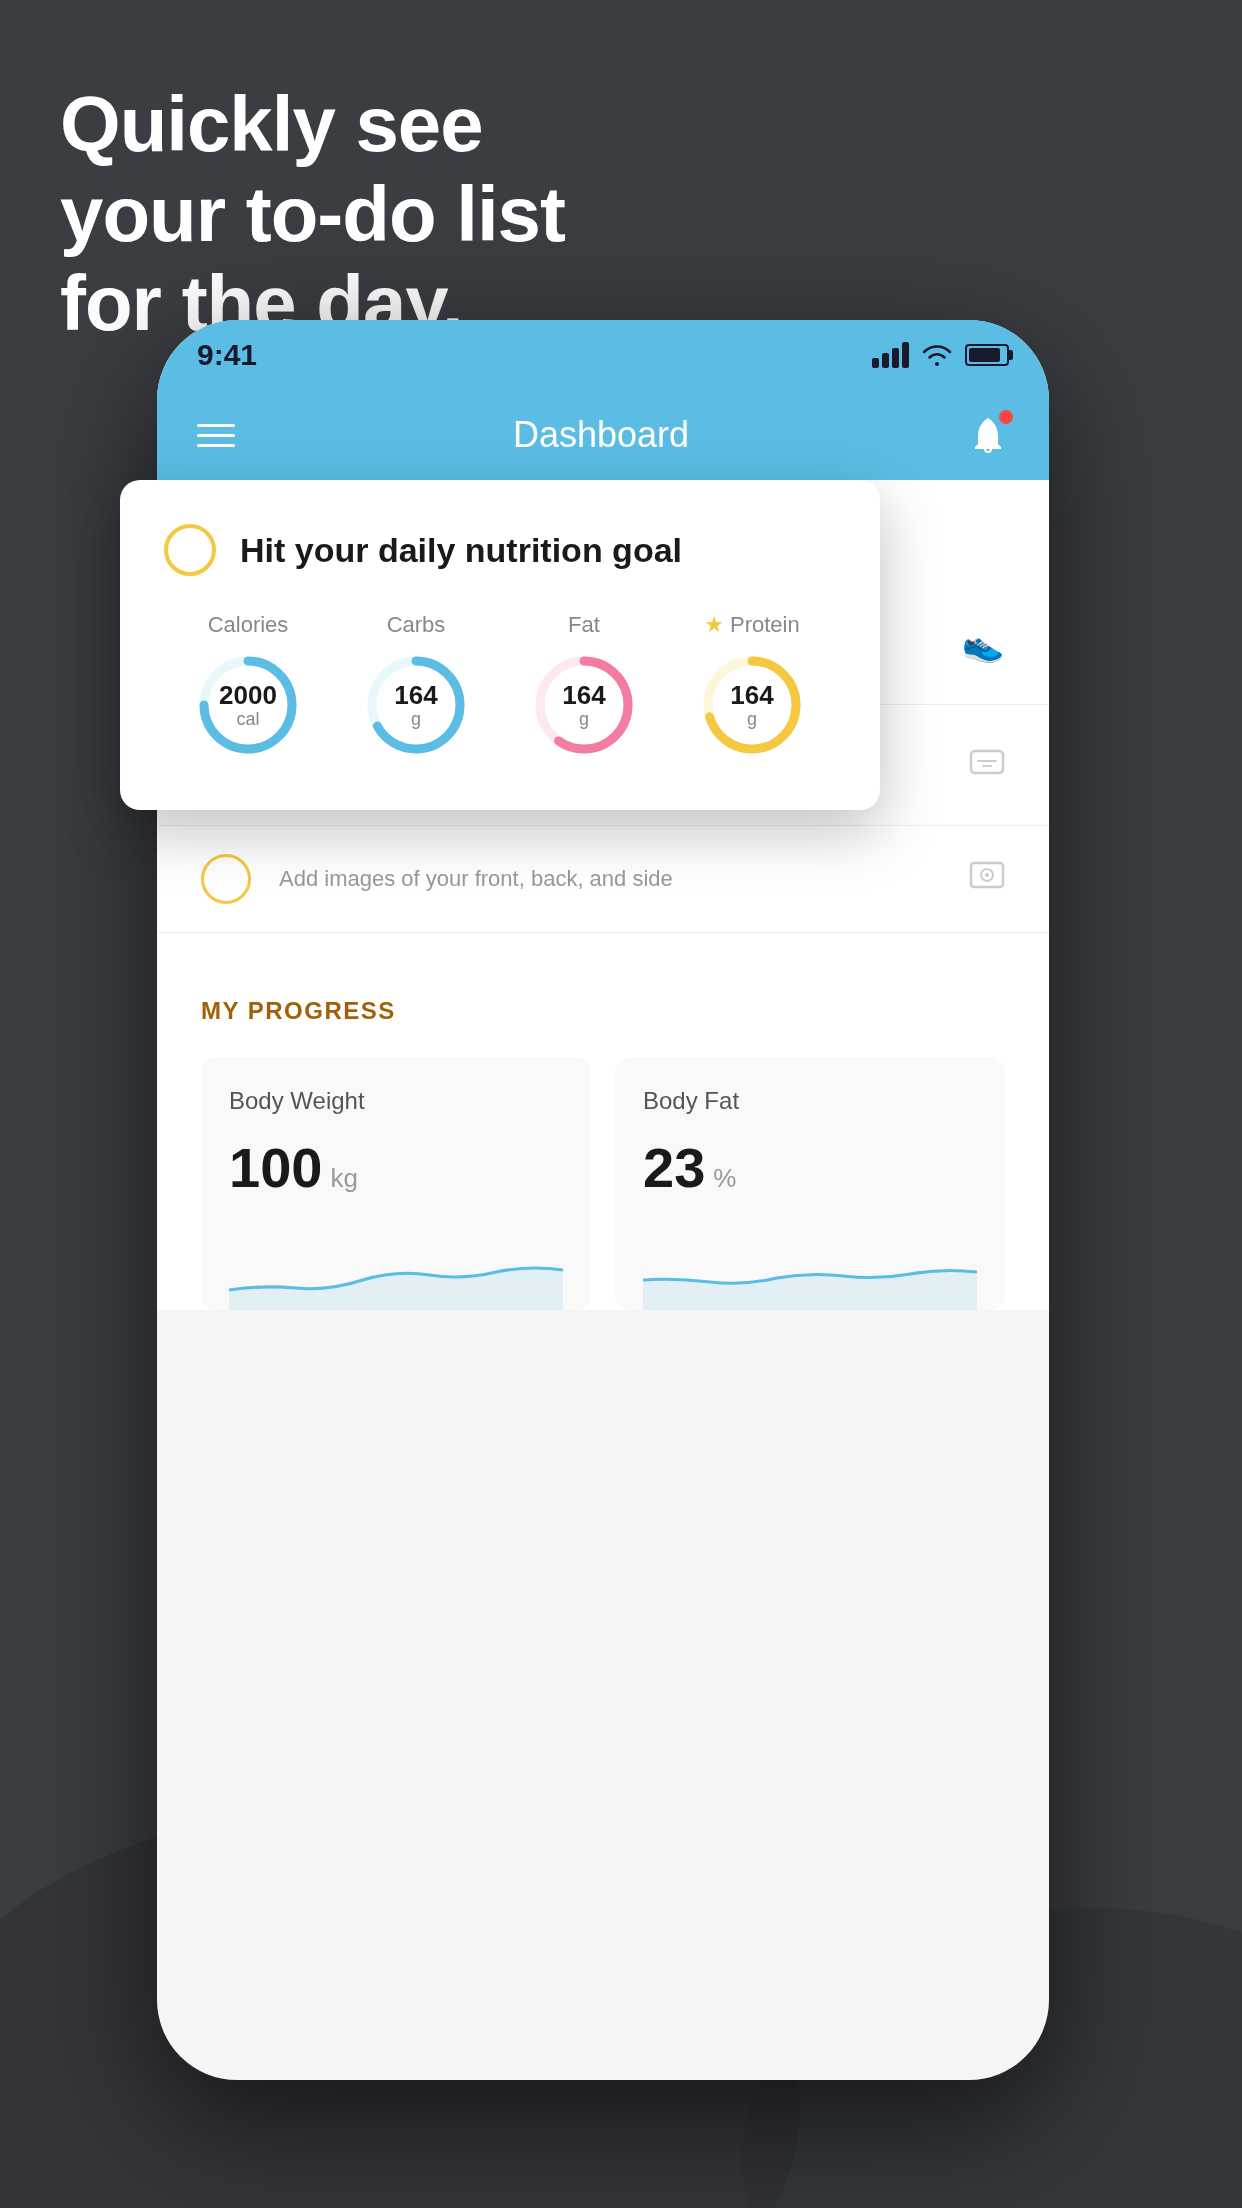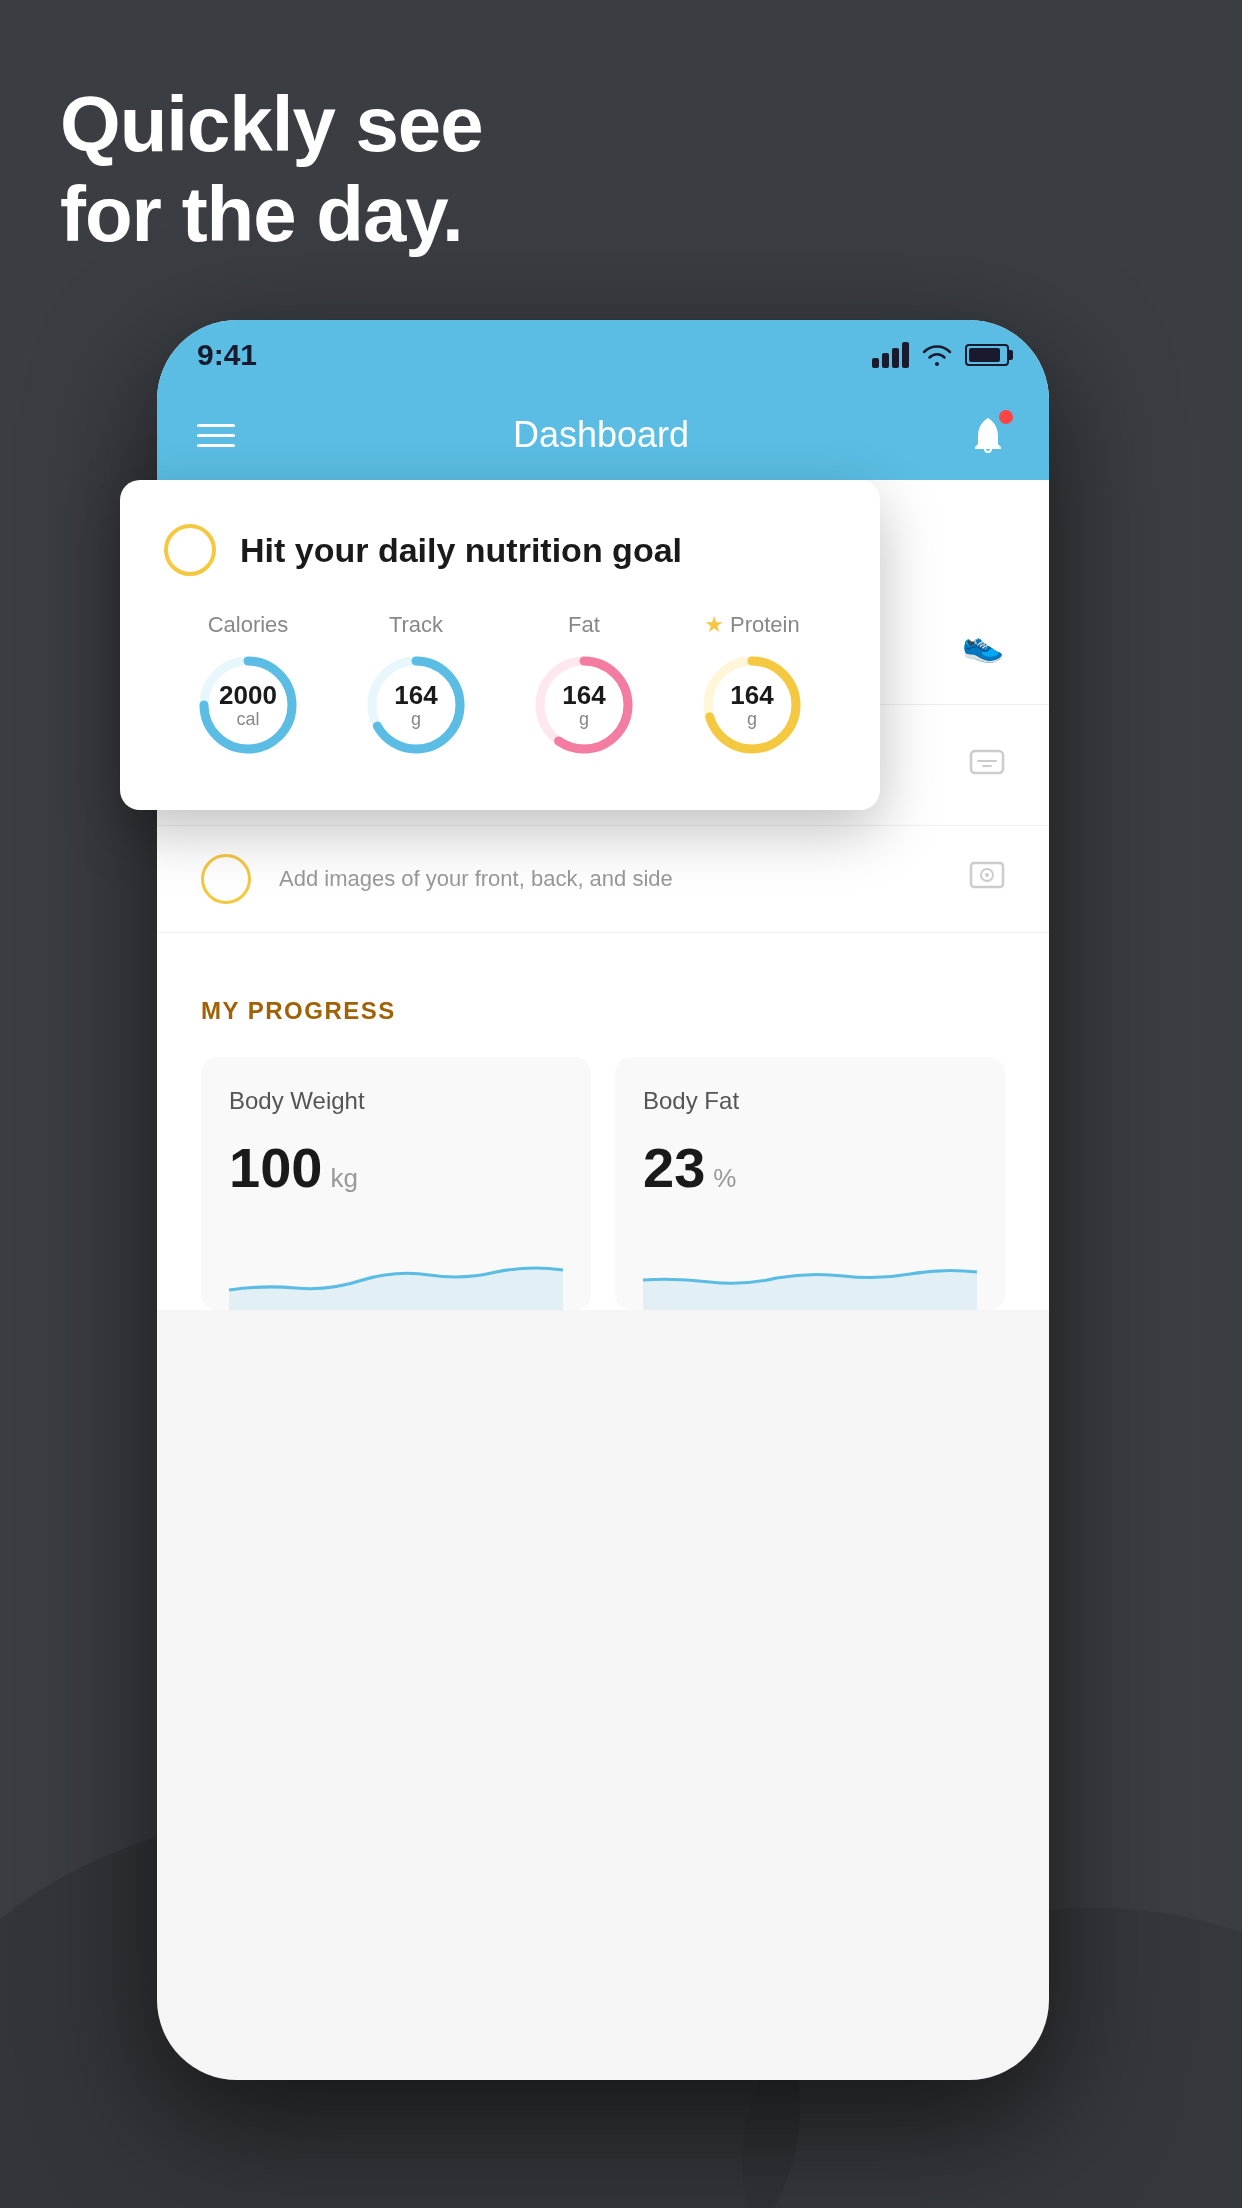--- a/index.html
+++ b/index.html
@@ -395,20 +395,21 @@
     }
   </style>
 </head>
 <body>
 
 <div class="bg-circle"></div>
 <div class="bg-circle-right"></div>
 
 <div class="bg-text">
   <div>Quickly see</div>
+  <div>your to-do list</div>
   <div>for the day.</div>
 </div>
 
 <div class="phone">
 
   <div class="status-bar">
     <span class="status-time">9:41</span>
     <div class="status-icons">
       <div class="signal-bars">
         <div class="signal-bar" style="height:10px;"></div>
@@ -542,21 +543,21 @@
           <circle cx="55" cy="55" r="44" fill="none" stroke="#5bbde4" stroke-width="9" stroke-dasharray="207 69" stroke-linecap="round"></circle>
         </svg>
         <div class="circle-text">
           <div class="circle-value">2000</div>
           <div class="circle-unit">cal</div>
         </div>
       </div>
     </div>
 
     <div class="nutrition-item">
-      <span class="nutrition-label">Track</span>
+      <span class="nutrition-label">Carbs</span>
       <div class="circle-ring">
         <svg width="110" height="110" viewBox="0 0 110 110">
           <circle cx="55" cy="55" r="44" fill="none" stroke="#e8f7fc" stroke-width="9"></circle>
           <circle cx="55" cy="55" r="44" fill="none" stroke="#5bbde4" stroke-width="9" stroke-dasharray="185 91" stroke-linecap="round"></circle>
         </svg>
         <div class="circle-text">
           <div class="circle-value">164</div>
           <div class="circle-unit">g</div>
         </div>
       </div>

